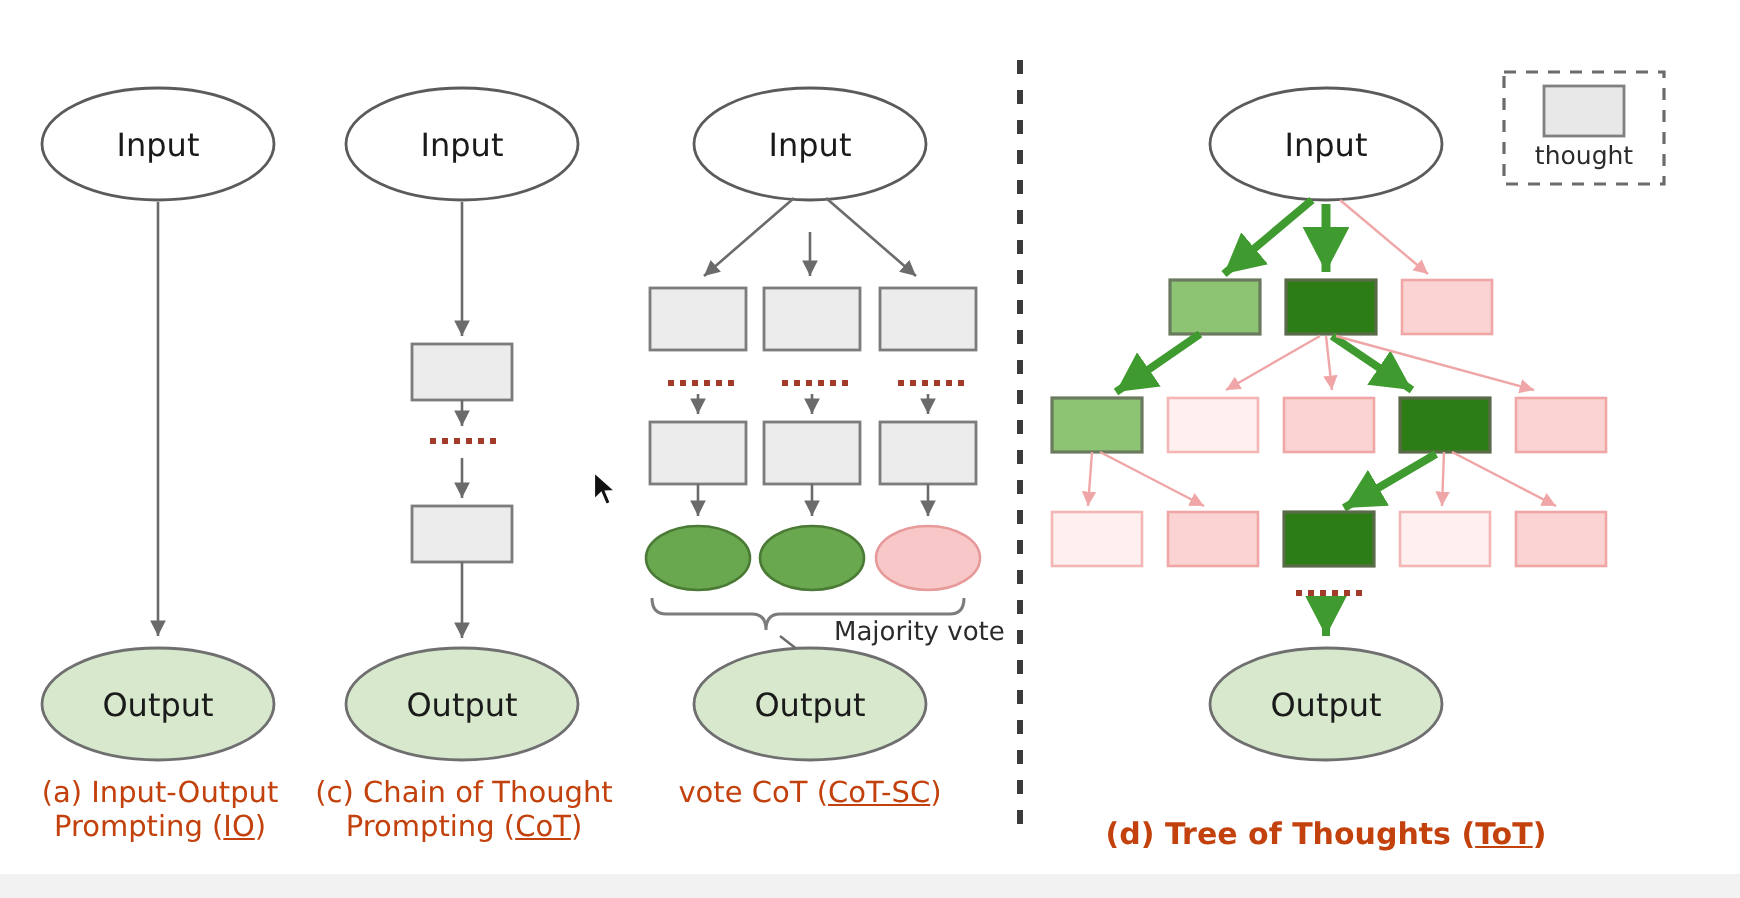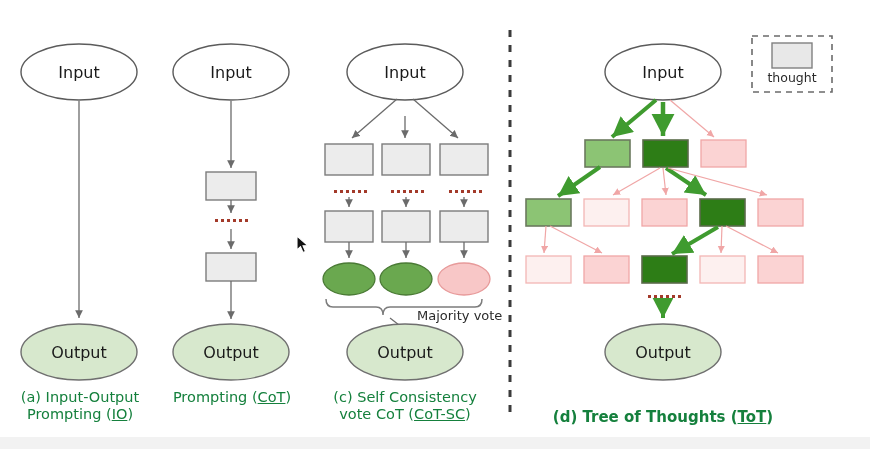--- a/index.html
+++ b/index.html
@@ -1,20 +1,20 @@
 <!DOCTYPE html>
 <html><head>
 <meta charset="utf-8">
 <style>
   html,body{margin:0;padding:0;background:#ffffff;}
   body{width:870px;height:449px;overflow:hidden;font-family:"DejaVu Sans","Liberation Sans",sans-serif;}
   #stage{position:relative;width:870px;height:449px;background:#ffffff;text-decoration:underline;}
   #bottombar{position:absolute;left:0;bottom:0;width:870px;height:12px;background:#f2f2f2;}
   svg#canvas{position:absolute;left:0;top:0;width:870px;height:449px;}
-  .cap{position:absolute;text-align:center;color:#15803d;font-size:14.5px;line-height:17px;font-family:"DejaVu Sans","Liberation Sans",sans-serif;}
+  .cap{position:absolute;text-align:center;color:#c2410c;font-size:14.5px;line-height:17px;font-family:"DejaVu Sans","Liberation Sans",sans-serif;}
   .cap u{text-decoration:underline;}
   .cap.bold{font-weight:bold;font-size:15px;margin-top:11px;}
   .nodelabel{font-family:"DejaVu Sans","Liberation Sans",sans-serif;font-size:16px;fill:#1a1a1a;}
   .smalllabel{font-family:"DejaVu Sans","Liberation Sans",sans-serif;font-size:13px;fill:#2b2b2b;}
   .legendlabel{font-family:"DejaVu Sans","Liberation Sans",sans-serif;font-size:12.5px;fill:#2b2b2b;}
   #cursor{position:absolute;left:296px;top:235px;width:14px;height:20px;}
 </style>
 </head>
 <body>
 
@@ -189,27 +189,27 @@
   </svg>
 
   <div class="cap" style="left:0px;top:389px;width:160px;">
     <div>(a) Input-Output</div>
     <div>
       <span>Prompting (</span><u>IO</u><span>)</span>
     </div>
   </div>
 
   <div class="cap" style="left:152px;top:389px;width:160px;">
+    <div>(c) Chain of Thought</div>
     <div>
       <span>Prompting (</span><u>CoT</u><span>)</span>
     </div>
   </div>
 
   <div class="cap" style="left:325px;top:389px;width:160px;">
-    <div>(c) Self Consistency</div>
     <div>
       <span>vote CoT (</span><u>CoT-SC</u><span>)</span>
     </div>
   </div>
 
   <div class="cap bold" style="left:543px;top:398px;width:240px;">
     <div>
       <span>(d) Tree of Thoughts (</span><u>ToT</u><span>)</span>
     </div>
   </div>

